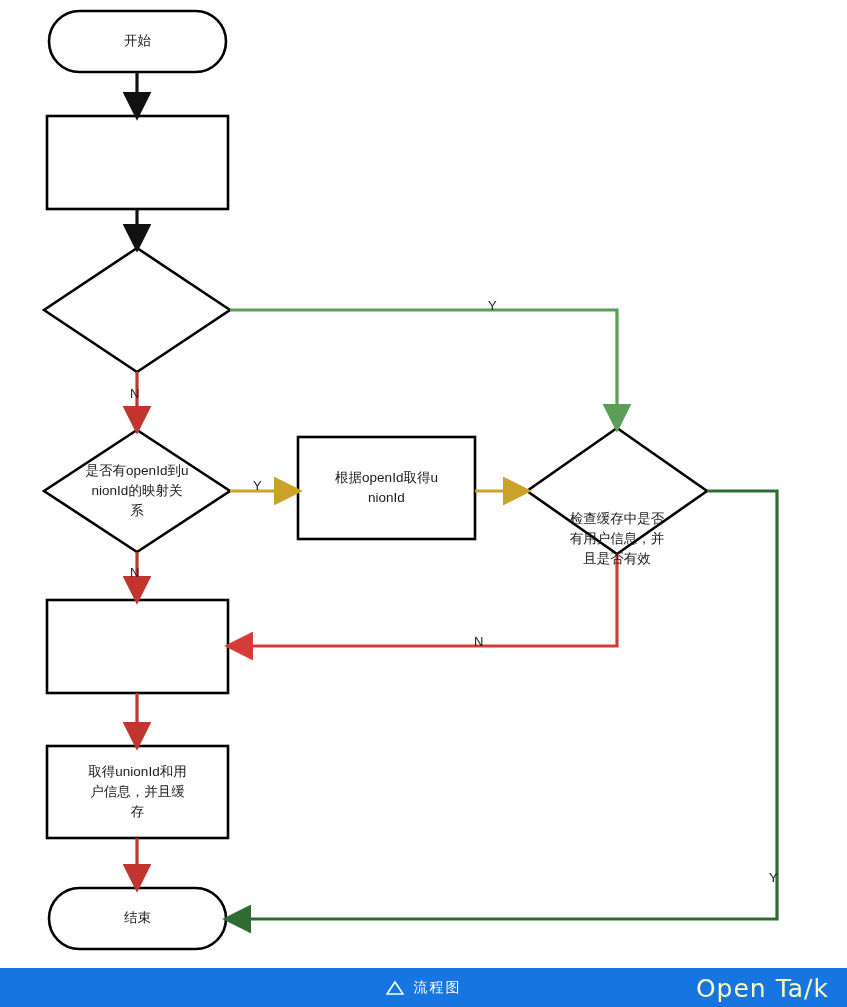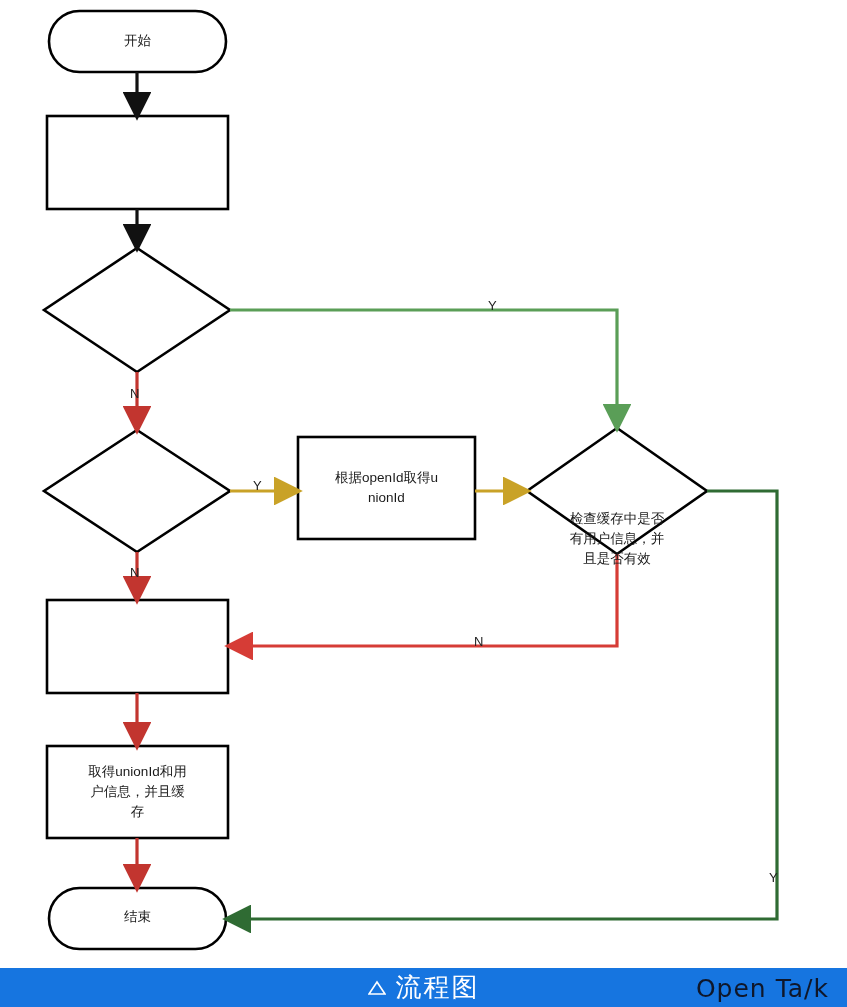--- a/index.html
+++ b/index.html
@@ -33,26 +33,26 @@
   
   #bottombar{
     position:absolute;left:0;top:968px;width:847px;height:39px;
     background:#1675e0;
     display:flex;align-items:center;justify-content:center;
   }
   #bottombar .bar-inner{
     width:847px;display:flex;align-items:center;justify-content:center;position:relative;
   }
   #bar-title{
-    color:#ffffff;font-size:26px;letter-spacing:2px;
+    color:#ffffff;font-size:14px;letter-spacing:2px;
     display:flex;align-items:center;gap:10px;
   }
   #bar-brand{
     position:absolute;right:18px;top:50%;transform:translateY(-50%);
-    color:#0f172a;font-size:25px;letter-spacing:1px;
+    color:#fef9c3;font-size:25px;letter-spacing:1px;
     font-family:"DejaVu Sans",sans-serif;
   }
 </style>
 </head>
 <body>
 
 <div id="canvas">
 
   <svg id="flow" viewBox="0 0 847 968">
     <defs>
@@ -114,34 +114,37 @@
 
     <line x1="137" y1="693" x2="137" y2="738" stroke="#c2352f" stroke-width="3.2" marker-end="url(#ah-red)"></line>
 
     <line x1="137" y1="838" x2="137" y2="880" stroke="#c2352f" stroke-width="3.2" marker-end="url(#ah-red)"></line>
   </svg>
 
   <div class="node-label" style="left:49px;top:11px;width:177px;height:61px;">开始</div>
 
 
 
+  <div class="node-label" style="left:47px;top:456px;width:180px;height:70px;">是否有openId到u
+nionId的映射关
+系</div>
 
   <div class="node-label" style="left:303px;top:437px;width:167px;height:102px;">根据openId取得u
 nionId</div>
 
   <div class="node-label" style="left:532px;top:456px;width:170px;height:70px;margin-top:48px;">检查缓存中是否
 有用户信息，并
 且是否有效</div>
 
 
   <div class="node-label" style="left:52px;top:746px;width:171px;height:92px;">取得unionId和用
 户信息，并且缓
 存</div>
 
-  <div class="node-label" style="left:49px;top:888px;width:177px;height:61px;font-family:Liberation Mono, monospace;">结束</div>
+  <div class="node-label" style="left:49px;top:888px;width:177px;height:61px;">结束</div>
 
   <div class="edge-label" style="left:488px;top:298px;">Y</div>
 
   <div class="edge-label" style="left:130px;top:386px;">N</div>
 
   <div class="edge-label" style="left:253px;top:478px;">Y</div>
 
   <div class="edge-label" style="left:130px;top:565px;">N</div>
 
   <div class="edge-label" style="left:474px;top:634px;">N</div>

